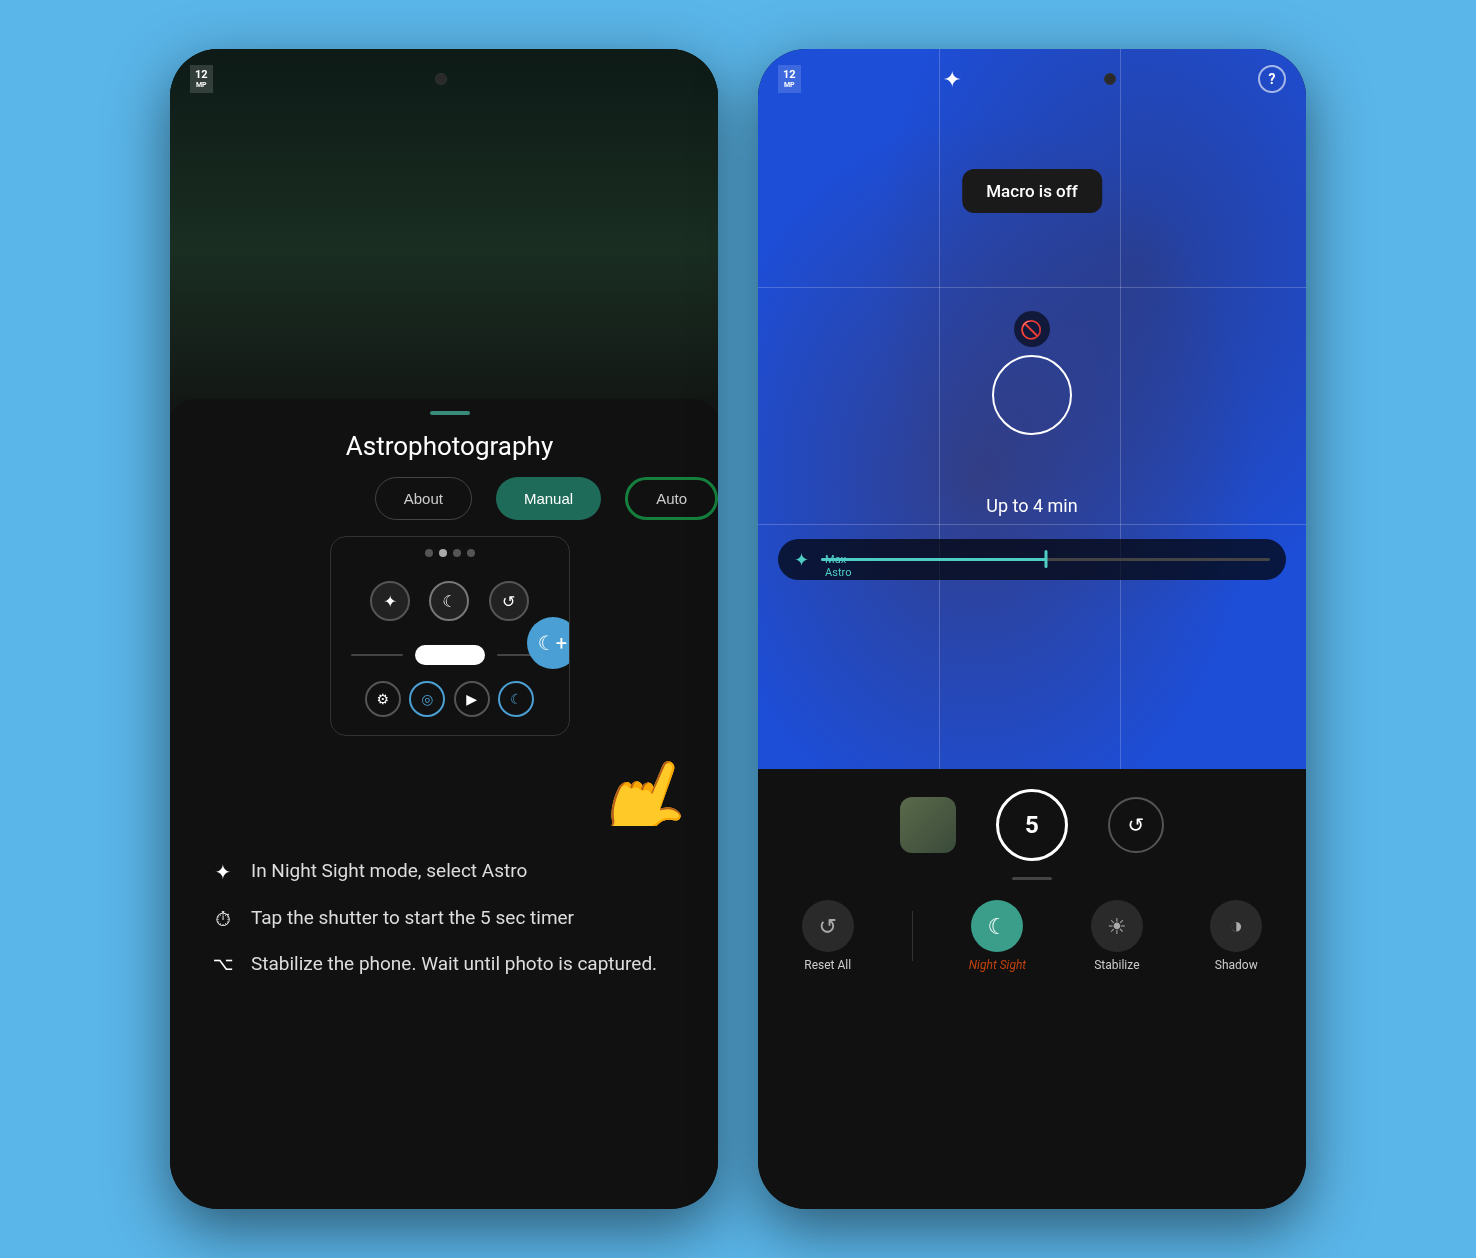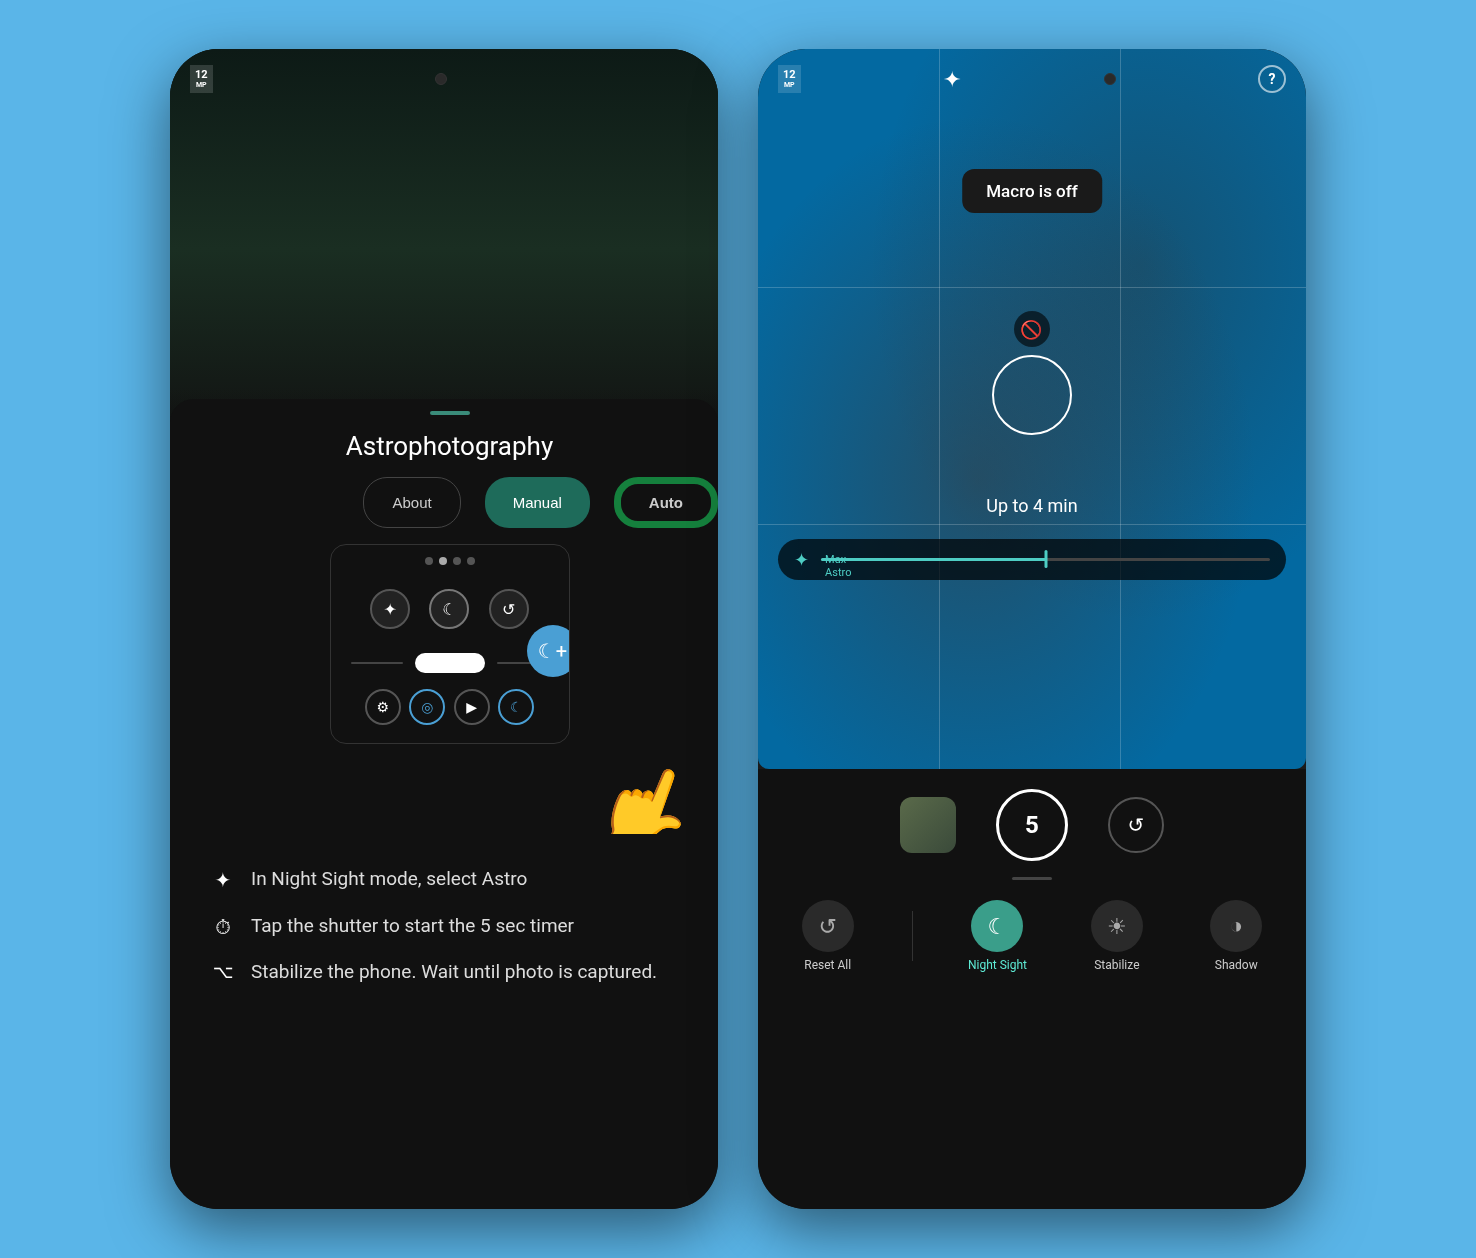--- a/index.html
+++ b/index.html
@@ -143,22 +143,21 @@
       color: #ccc;
       border: 1px solid #444;
     }
     .tab-manual {
       background: #1e6b5a;
       color: white;
     }
     .tab-auto {
       background: transparent;
       color: #ccc;
-      border: 7px solid #15803d;
-      font-weight: bold;
+      border: 3px solid #15803d;
     }
 
     
     .mini-phone {
       width: 240px;
       height: 200px;
       background: #111;
       border-radius: 16px;
       margin: 16px auto 0;
       position: relative;
@@ -280,23 +279,22 @@
       color: #ddd;
     }
 
     
     .right-viewfinder {
       position: absolute;
       top: 0;
       left: 0;
       right: 0;
       height: 720px;
-      background: #0369a1;
+      background: #1d4ed8;
       overflow: hidden;
-      border-radius: 11px;
     }
     .grid-lines {
       position: absolute;
       top: 0; left: 0; right: 0; bottom: 0;
     }
     .grid-h {
       position: absolute;
       left: 0; right: 0;
       height: 1px;
       background: rgba(255,255,255,0.2);
@@ -501,21 +499,22 @@
     .mode-icon-circle.inactive {
       background: #2a2a2a;
       color: #aaa;
     }
     .mode-label {
       font-size: 12px;
       color: #ccc;
       text-align: center;
     }
     .mode-label.active-label {
-      color: #5eead4;
+      color: #c2410c;
+      font-style: italic;
     }
     .mode-divider {
       width: 1px;
       height: 50px;
       background: #333;
     }
 
     
     .vf-texture {
       position: absolute;

